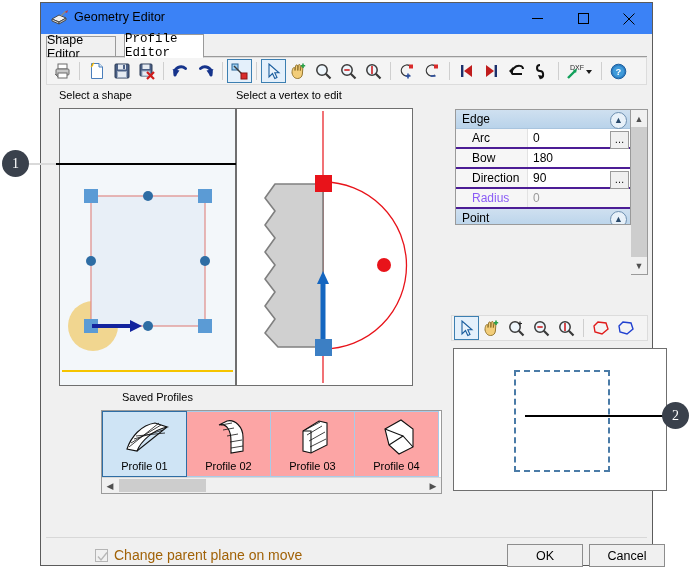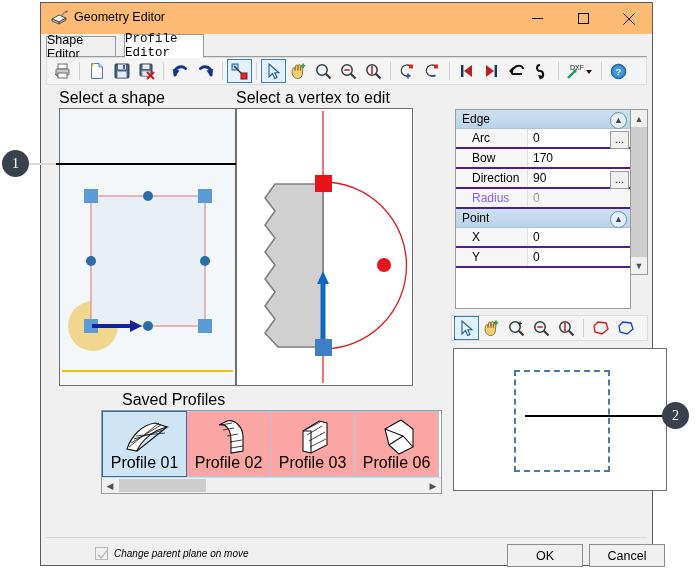--- a/index.html
+++ b/index.html
@@ -19,21 +19,21 @@
     position: absolute;
     left: 40px; top: 2px;
     width: 613px; height: 564px;
     background: #f0f0f0;
     border: 1px solid #5b5b5b;
     box-sizing: border-box;
   }
   .titlebar {
     position: relative;
     height: 31px;
-    background: #fdba74;
+    background: #3b82f6;
     border-bottom: 1px solid #ffffff;
   }
   .title-icon {
     position: absolute; left: 10px; top: 7px;
     width: 18px; height: 16px;
   }
   .title-text {
     position: absolute; left: 33px; top: 7px;
     font-size: 12.5px; color: #000000;
     white-space: nowrap;
@@ -101,38 +101,38 @@
   .tsep {
     width: 1px; height: 18px; background: #cfcfcf;
     margin: 0 4px;
   }
 
   
   .body { position: absolute; left: 0; top: 82px; width: 611px; height: 452px; }
 
   .panel-label {
     position: absolute;
-    font-size: 16px; color: #000;
+    font-size: 11px; color: #000;
     white-space: nowrap;
   }
 
   .canvas {
     position: absolute;
     background: #f3f7fa;
     border: 1px solid #6f6f6f;
     box-sizing: border-box;
     overflow: hidden;
   }
   .canvas.white { background: #ffffff; }
 
   
   .propgrid {
     position: absolute;
     left: 414px; top: 24px;
-    width: 176px; height: 200px;
+    width: 176px; height: 116px;
     background: #ffffff;
     border: 1px solid #9a9a9a;
     box-sizing: border-box;
     overflow: hidden;
   }
   .prop-cat {
     height: 19px;
     background: linear-gradient(#cfe0f0, #b9d3ea);
     border-bottom: 1px solid #a8c4de;
     position: relative;
@@ -256,21 +256,21 @@
     cursor: default;
     margin-right: -1px;
   }
   .prof.sel { background: #cfe4f5; border: 1px solid #2e6da4; z-index: 2; }
   .prof-ico {
     position: absolute; left: 50%; top: 5px;
     transform: translateX(-50%);
   }
   .prof-lab {
     position: absolute; left: 0; bottom: 4px; width: 100%;
-    text-align: center; font-size: 16px; color: #000;
+    text-align: center; font-size: 11px; color: #000;
   }
   .hscroll {
     position: absolute; left: 0; bottom: 0;
     width: 339px; height: 16px;
     background: #f0f0f0;
     border-top: 1px solid #d8d8d8;
     box-sizing: border-box;
   }
   .hscroll .harrow {
     position: absolute; top: 0; width: 16px; height: 15px;
@@ -294,21 +294,21 @@
   }
   .chk {
     width: 13px; height: 13px;
     border: 1px solid #b5b5b5;
     background: #f1f1f1;
     box-sizing: border-box;
     position: relative;
     margin-right: 6px;
   }
   .chk svg { position: absolute; left: 1px; top: 1px; }
-  .chk-lab { font-size: 10px; color: #000000; white-space: nowrap; font-style: italic; }
+  .chk-lab { font-size: 14px; color: #a16207; white-space: nowrap; }
   .dlgbtn {
     position: absolute; top: 541px;
     width: 76px; height: 23px;
     background: #f0f0f0;
     border: 1px solid #8d8d8d;
     box-sizing: border-box;
     font-size: 12.5px; color: #000;
     display: flex; align-items: center; justify-content: center;
     cursor: default;
   }
@@ -591,21 +591,21 @@
           <span>Edge</span>
           <span class="cat-chevron">▲</span>
         </div>
         <div class="prop-row">
           <span class="prop-name">Arc</span>
           <span class="prop-val">0</span>
           <span class="prop-ell">…</span>
         </div>
         <div class="prop-row">
           <span class="prop-name">Bow</span>
-          <span class="prop-val">170</span>
+          <span class="prop-val">180</span>
         </div>
         <div class="prop-row">
           <span class="prop-name">Direction</span>
           <span class="prop-val">90</span>
           <span class="prop-ell">…</span>
         </div>
         <div class="prop-row dim">
           <span class="prop-name">Radius</span>
           <span class="prop-val">0</span>
         </div>
@@ -717,21 +717,21 @@
           </div>
 
           <div class="prof">
             <span class="prof-ico">
               <svg width="56" height="40" viewBox="0 0 56 40">
                 <path d="M16 12 L32 3 L44 12 L44 30 L30 37 L20 28 Z" fill="#ffffff" stroke="#111" stroke-width="1.1"></path>
                 <path d="M20 28 L34 19 L44 30" fill="none" stroke="#111" stroke-width="1.1"></path>
                 <path d="M16 12 L34 19" stroke="#111" stroke-width="1.1"></path>
               </svg>
             </span>
-            <span class="prof-lab">Profile 06</span>
+            <span class="prof-lab">Profile 04</span>
           </div>
         </div>
 
         <div class="hscroll">
           <div class="harrow" style="left:0;">◀</div>
           <div class="hthumb"></div>
           <div class="harrow" style="right:0;">▶</div>
         </div>
       </div>
 

